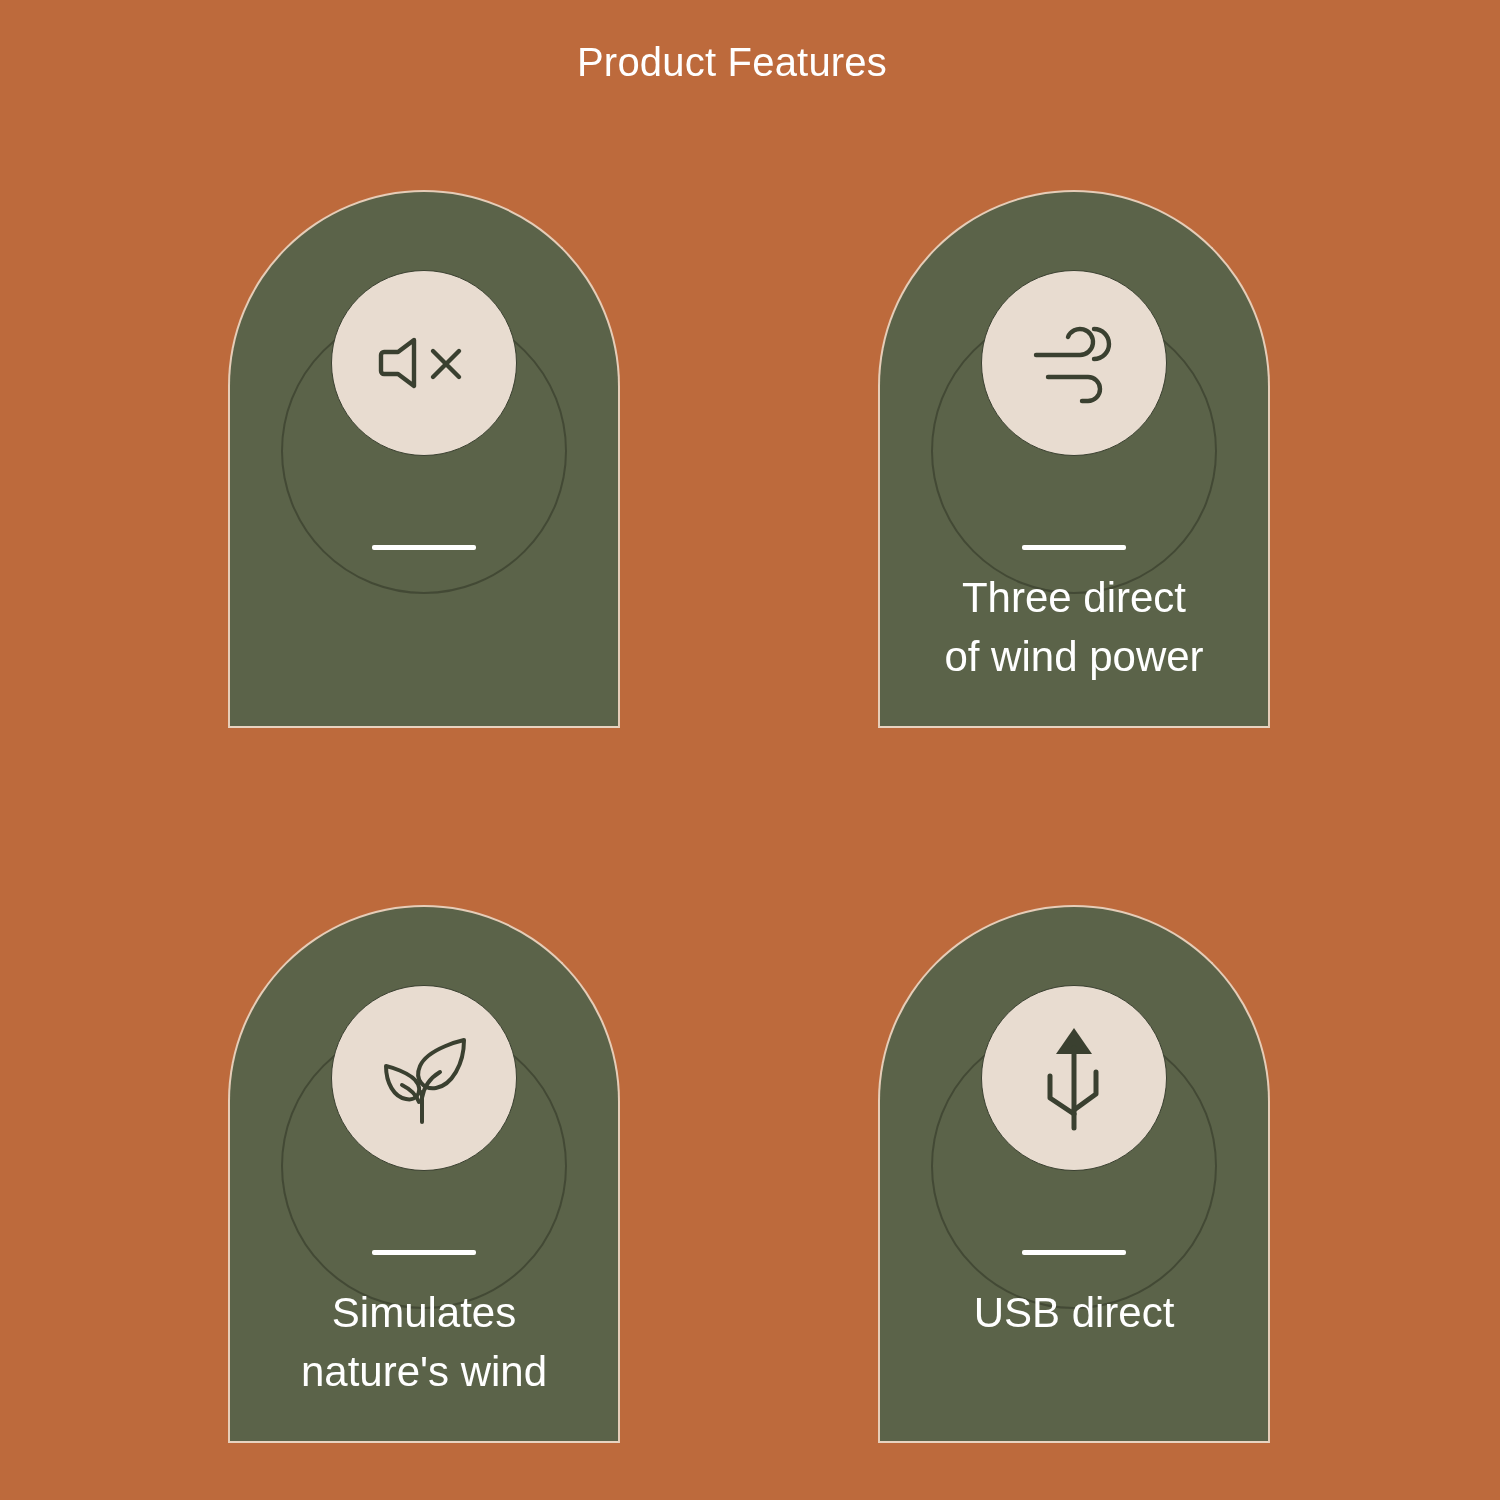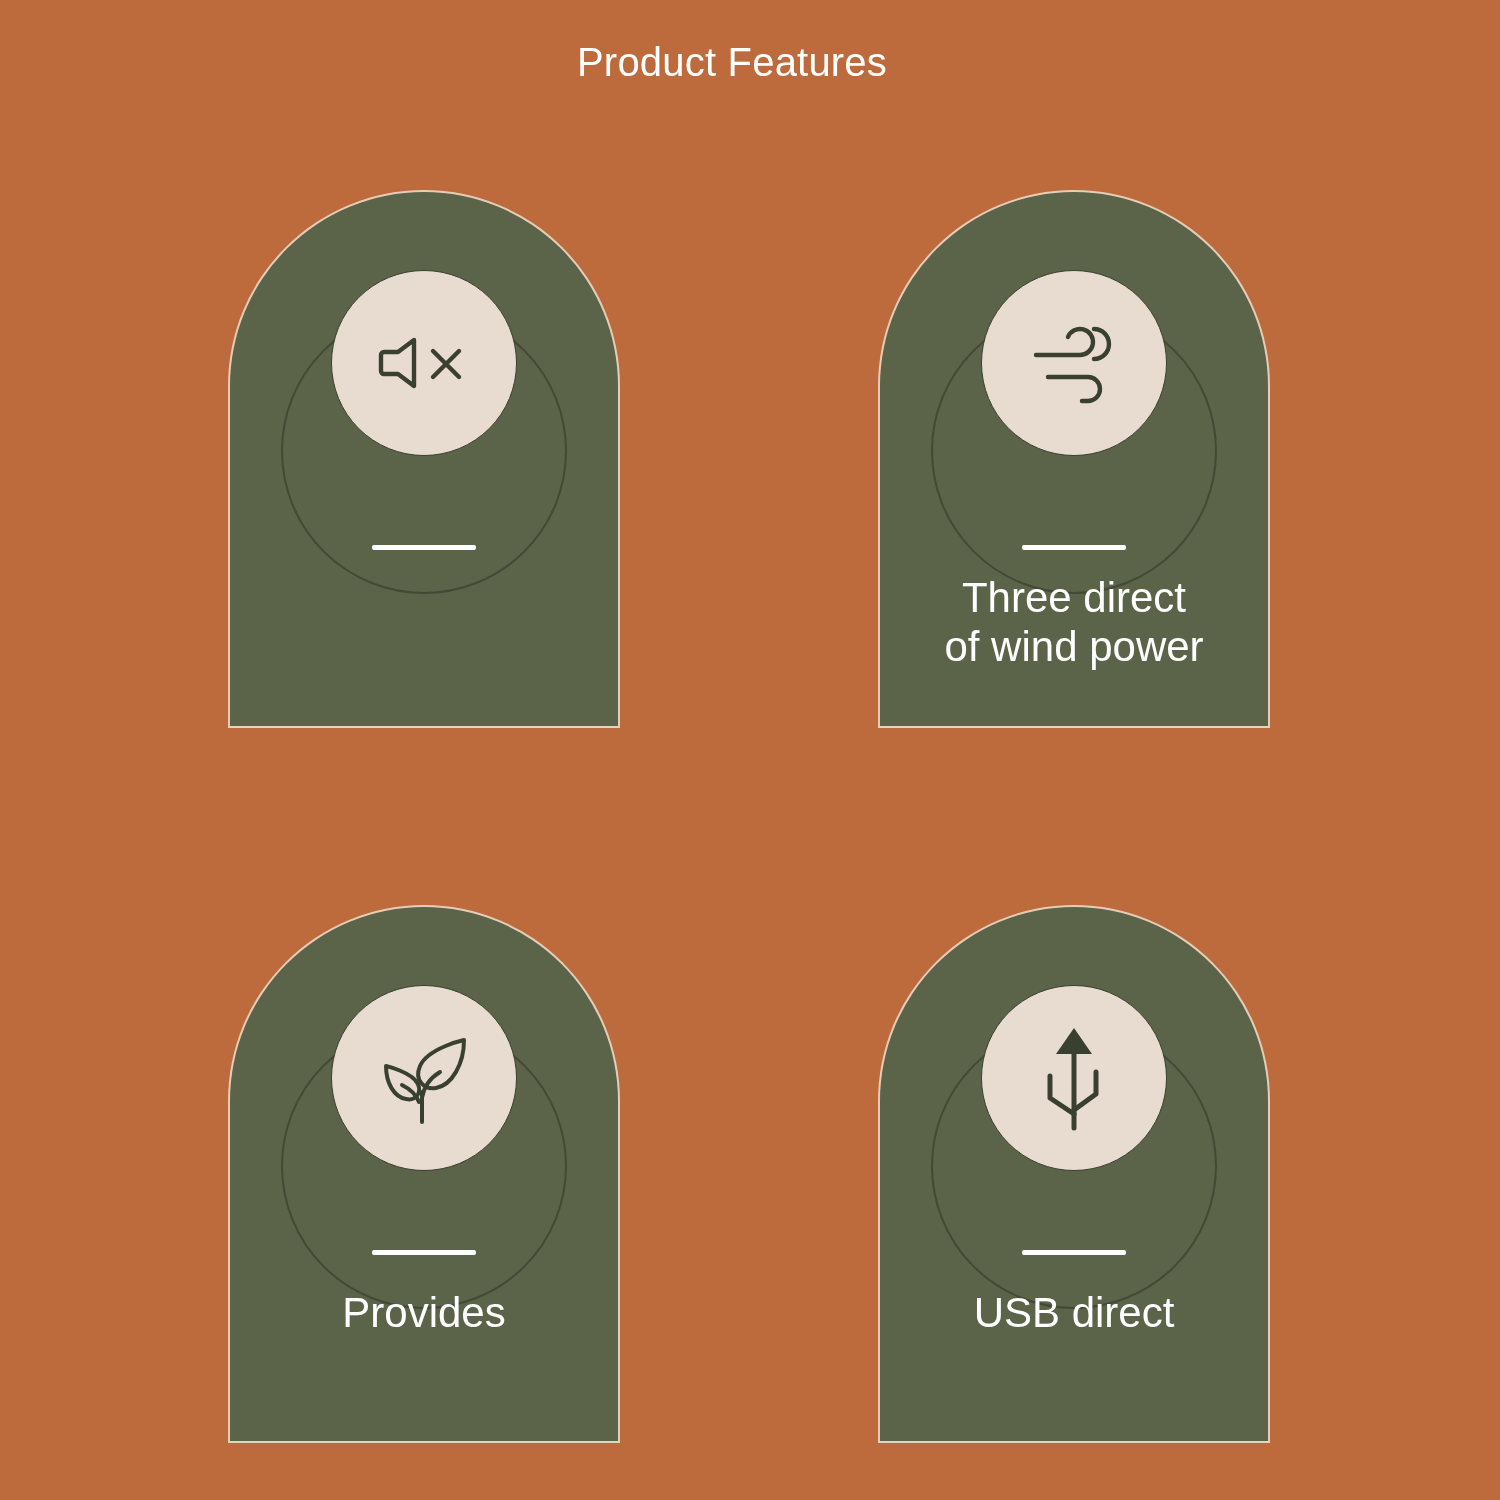--- a/index.html
+++ b/index.html
@@ -113,21 +113,21 @@
     font-size: 42px;
     line-height: 1.16;
     padding: 0 12px;
     box-sizing: border-box;
   }
   .card.pos-tl .label { top: 407px; }
   .card.pos-tr .label { top: 382px; }
   .card.pos-bl .label { top: 382px; }
   .card.pos-br .label { top: 382px; }
 
-  .label .l2 { display: block; }
+  .label .l2 { display: block; margin-top: 10px; }
 </style>
 </head>
 <body>
 
 <div class="header">
   <div class="line">Product Features</div>
 </div>
 
 <div class="grid">
 
@@ -170,21 +170,22 @@
           <path d="M92 12 C92 12 56 20 48 38 C42 52 52 62 64 60 C80 57 92 36 92 12 Z" stroke="#3a4030" stroke-width="4" stroke-linejoin="round" fill="none"></path>
           <path d="M68 44 C58 50 52 58 50 70" stroke="#3a4030" stroke-width="4" stroke-linecap="round" fill="none"></path>
           <path d="M14 38 C14 38 40 44 46 56 C50 66 43 73 34 71 C22 69 14 55 14 38 Z" stroke="#3a4030" stroke-width="4" stroke-linejoin="round" fill="none"></path>
           <path d="M30 57 C38 61 44 66 47 74" stroke="#3a4030" stroke-width="4" stroke-linecap="round" fill="none"></path>
           <path d="M50 64 L50 94" stroke="#3a4030" stroke-width="4" stroke-linecap="round"></path>
         </svg>
       </span>
     </div>
     <div class="divider"></div>
     <div class="label">
-      <span class="l1">Provides</span>
+      <span class="l1">Simulates</span>
+      <span class="l2">nature's wind</span>
     </div>
   </div>
 
   <div class="card pos-br">
     <div class="arc"></div>
     <div class="icon-circle">
       <span>
         <svg width="80" height="108" viewBox="0 0 80 108" fill="none">
           <path d="M40 4 L58 30 L22 30 Z" fill="#3a4030"></path>
           <path d="M40 24 L40 104" stroke="#3a4030" stroke-width="5" stroke-linecap="round"></path>

